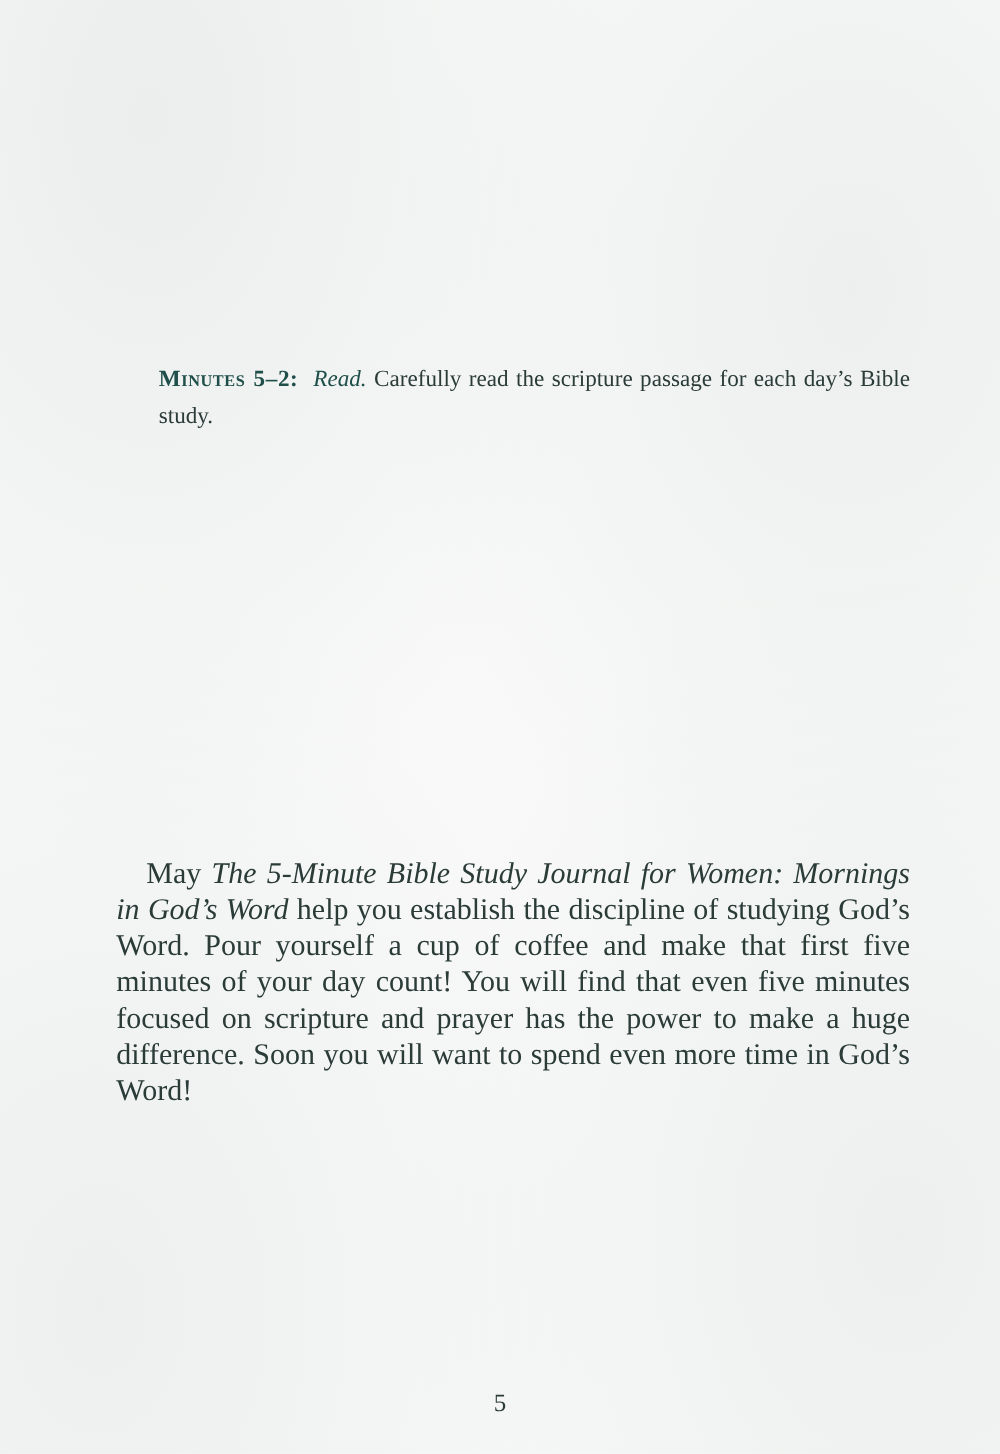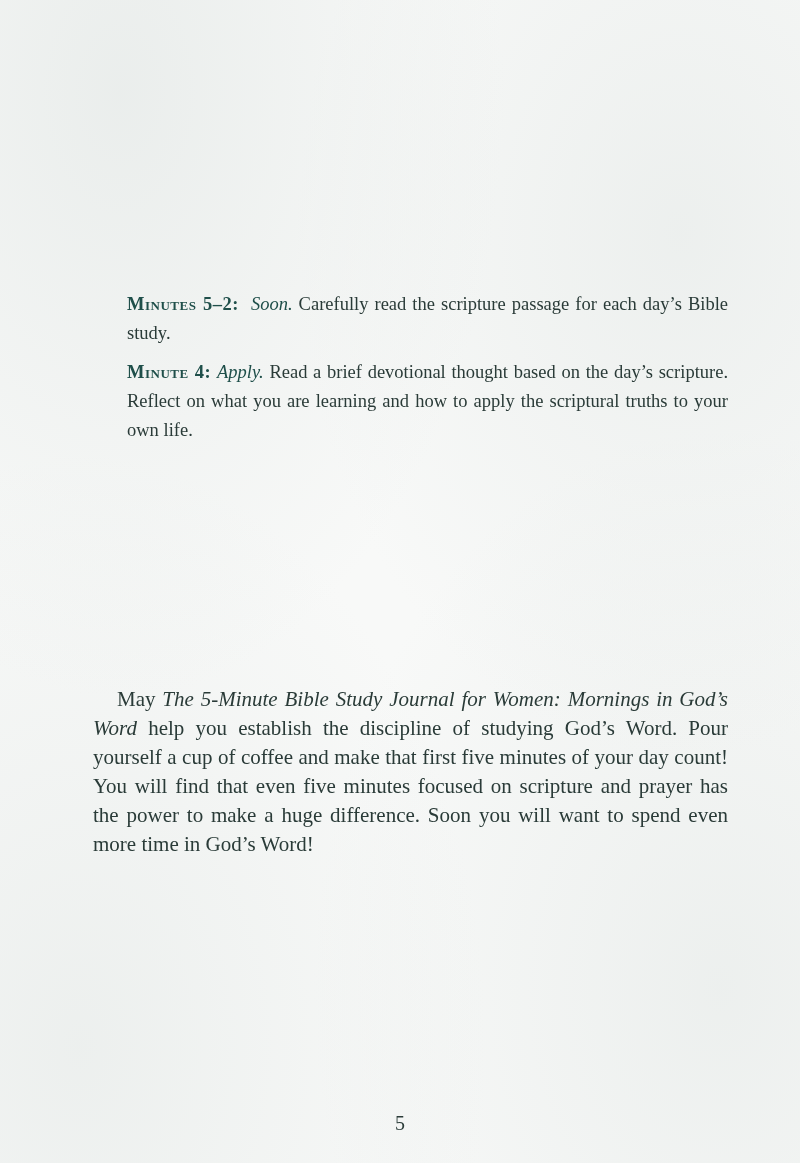--- a/index.html
+++ b/index.html
@@ -26,43 +26,38 @@
       font-size: 18.5px; line-height: 29px;
       text-align: justify; margin: 0 0 10px 0;
     }
     .label {
       font-variant: small-caps; font-weight: bold; color: #1f4f4a;
       letter-spacing: 0.5px;
     }
     .action { font-style: italic; color: #1f4f4a; }
     .closing {
       position: absolute; left: 93px; top: 685px; width: 635px;
-      font-size: 21px; line-height: 29px; text-align: justify;
+      font-size: 24px; line-height: 29px; text-align: justify;
       text-indent: 24px; margin: 0;
     }
     .closing .title { font-style: italic; }
     .page-number {
       position: absolute; left: 0; right: 0; top: 1112px;
       text-align: center; font-size: 20px; color: #2a3b38;
     }
   </style>
 </head>
 <body>
 
 <div class="page">
   <div class="steps">
     <p class="step">
       <span class="label">Minutes 5–2:</span>&nbsp;
-      <span class="action">Soon.</span>
+      <span class="action">Read.</span>
       <span>Carefully read the scripture passage for each day’s Bible study.</span>
-    </p>
-    <p class="step">
-      <span class="label">Minute 4:</span>
-      <span class="action">Apply.</span>
-      <span>Read a brief devotional thought based on the day’s scripture. Reflect on what you are learning and how to apply the scriptural truths to your own life.</span>
     </p>
   </div>
 
   <p class="closing">
     <span>May</span>
     <span class="title">The 5-Minute Bible Study Journal for Women: Mornings in God’s Word</span>
     <span>help you establish the discipline of studying God’s Word. Pour yourself a cup of coffee and make that first five minutes of your day count! You will find that even five minutes focused on scripture and prayer has the power to make a huge difference. Soon you will want to spend even more time in God’s Word!</span>
   </p>
 
   <div class="page-number">5</div>

